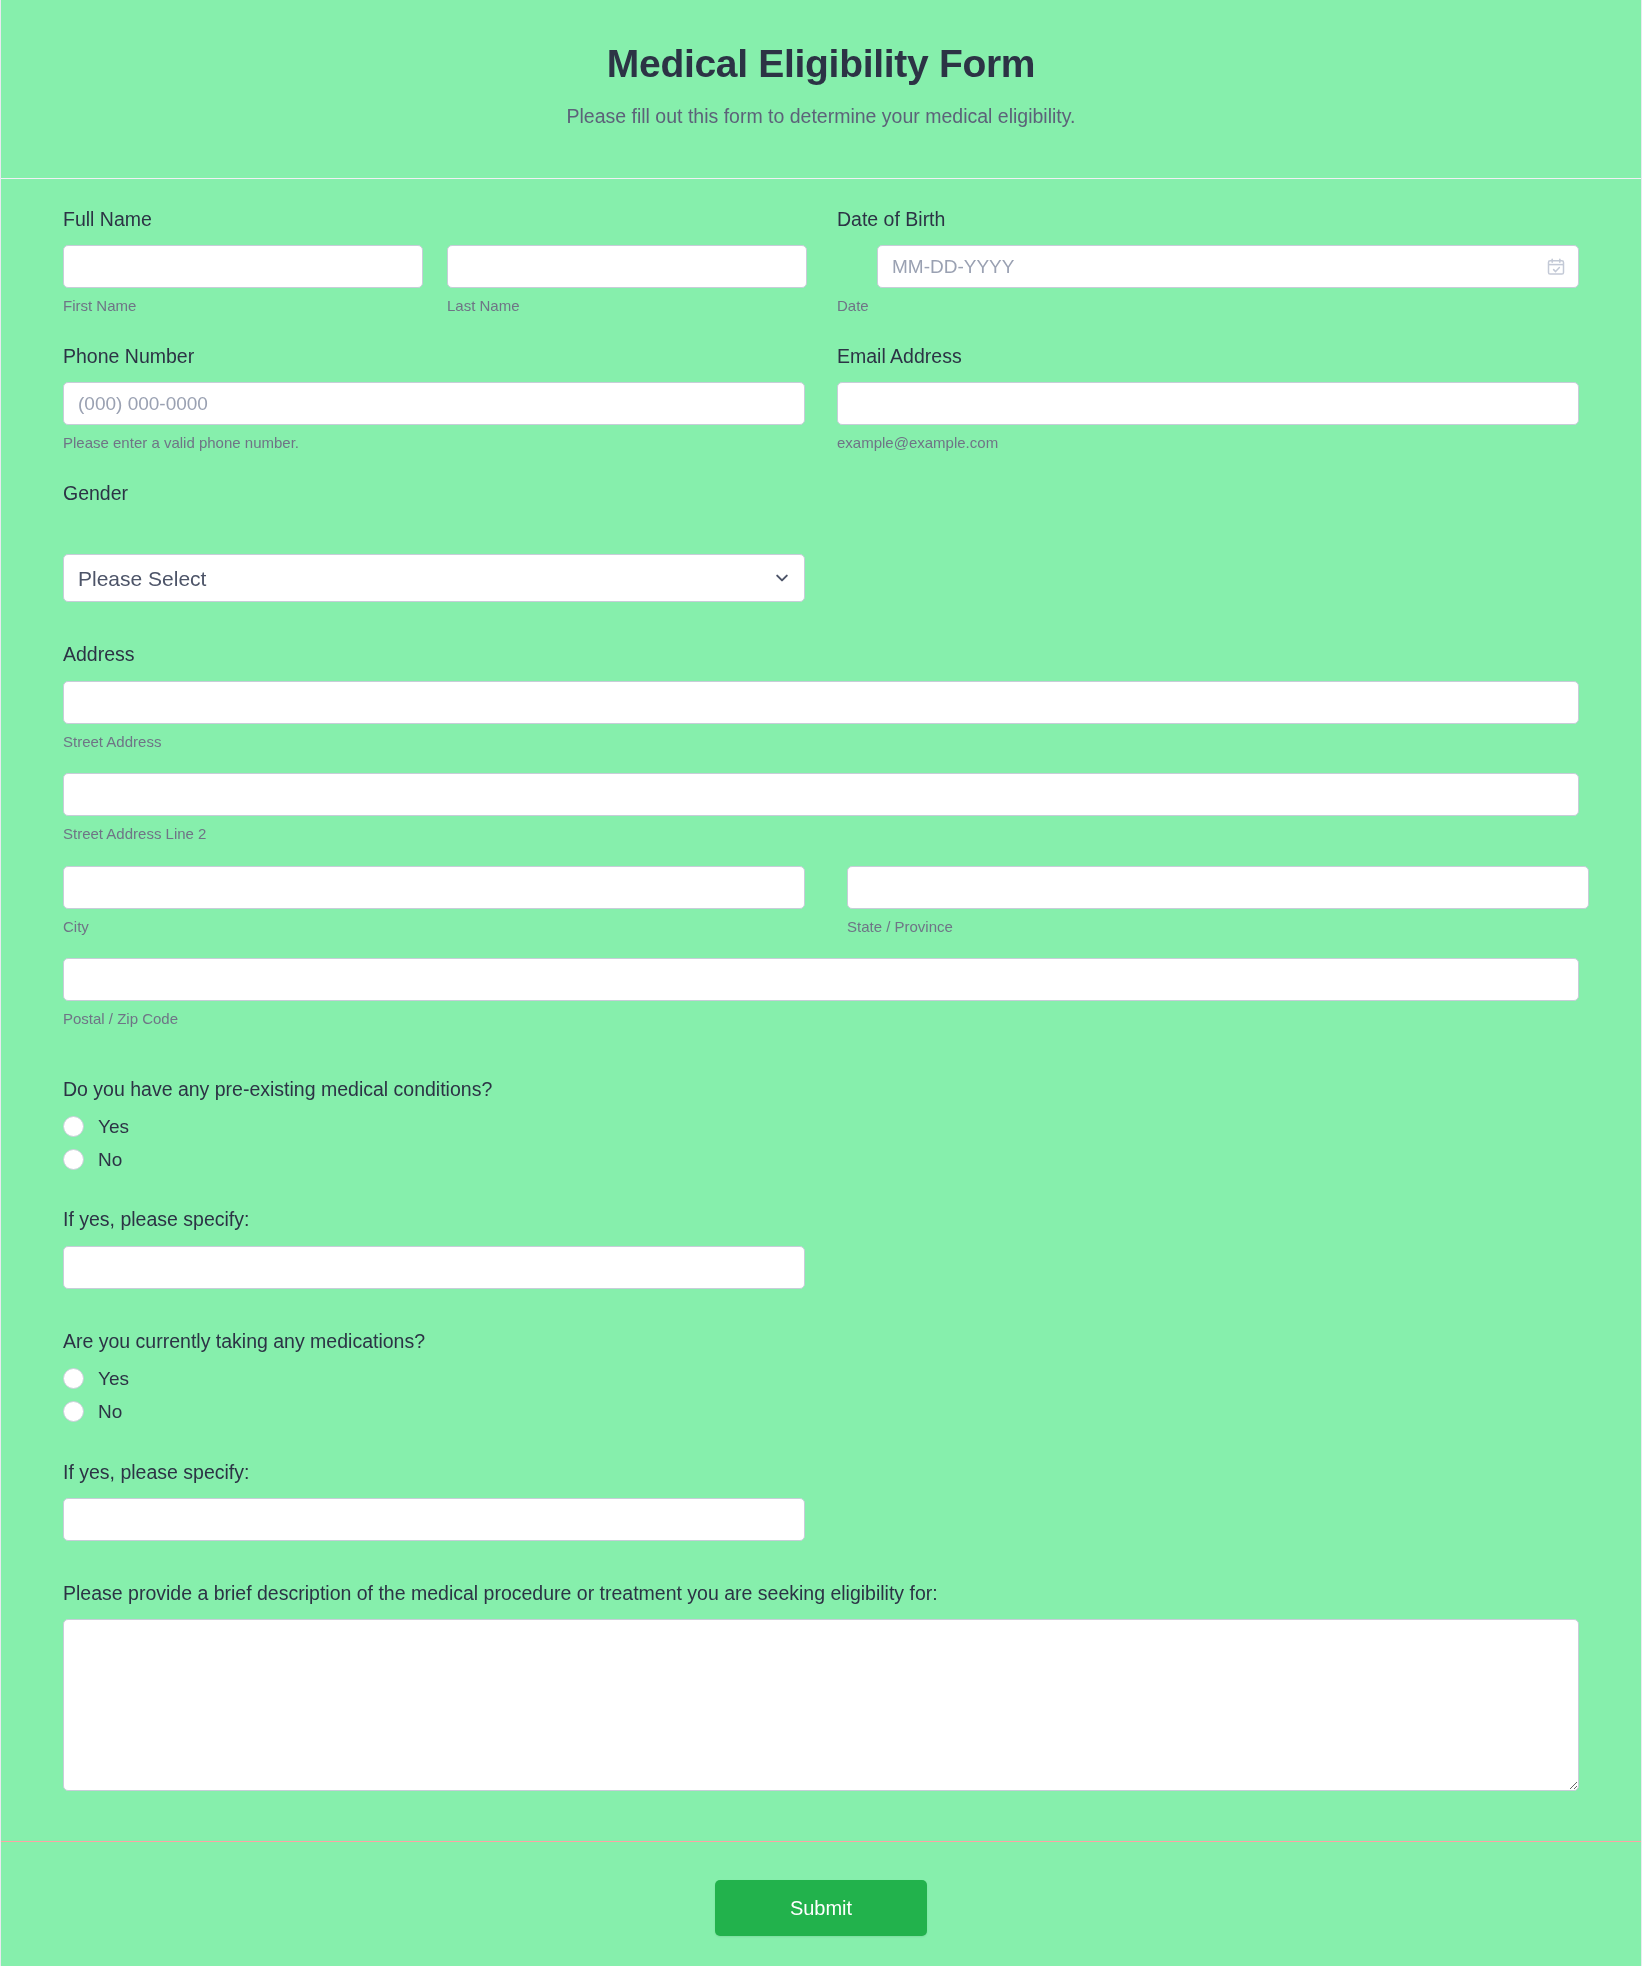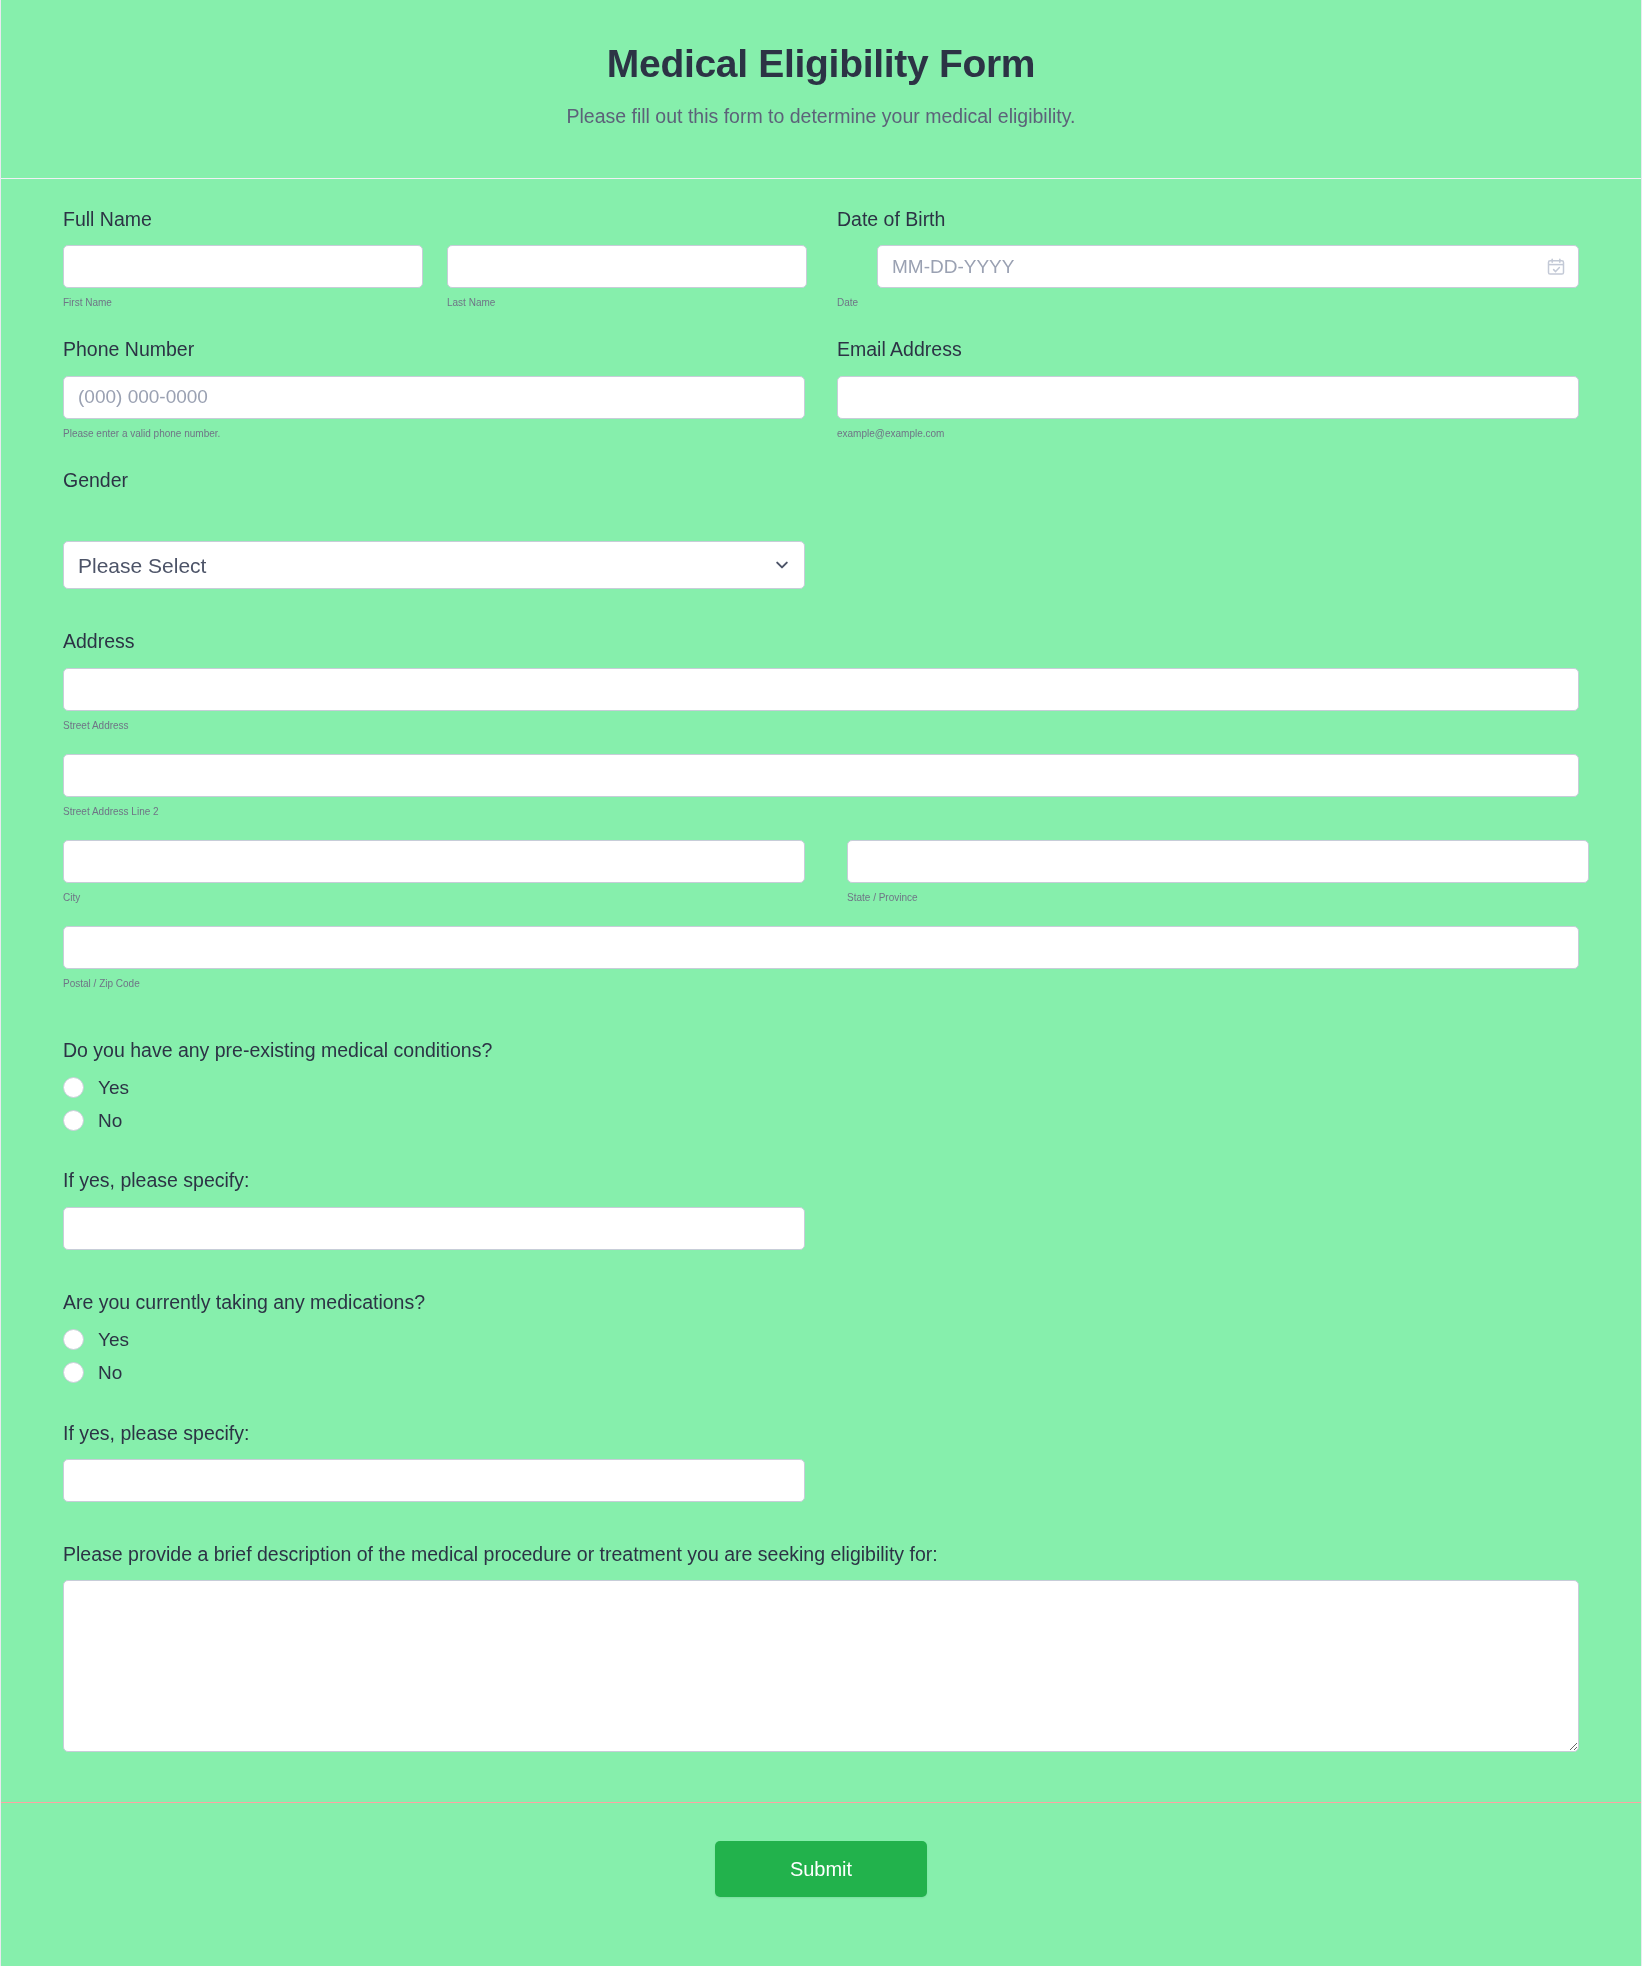--- a/index.html
+++ b/index.html
@@ -64,21 +64,21 @@
   .field-label {
     font-size: 19.5px;
     color: #2c3345;
     font-weight: normal;
     display: block;
     margin-bottom: 13px;
     line-height: 1.3;
   }
 
   .sub-label {
-    font-size: 10px;
+    font-size: 15px;
     color: #6f7486;
     display: block;
     margin-top: 8px;
     margin-bottom: 22px;
     line-height: 1.3;
   }
 
   .input-box {
     width: 100%;
     height: 43px;

